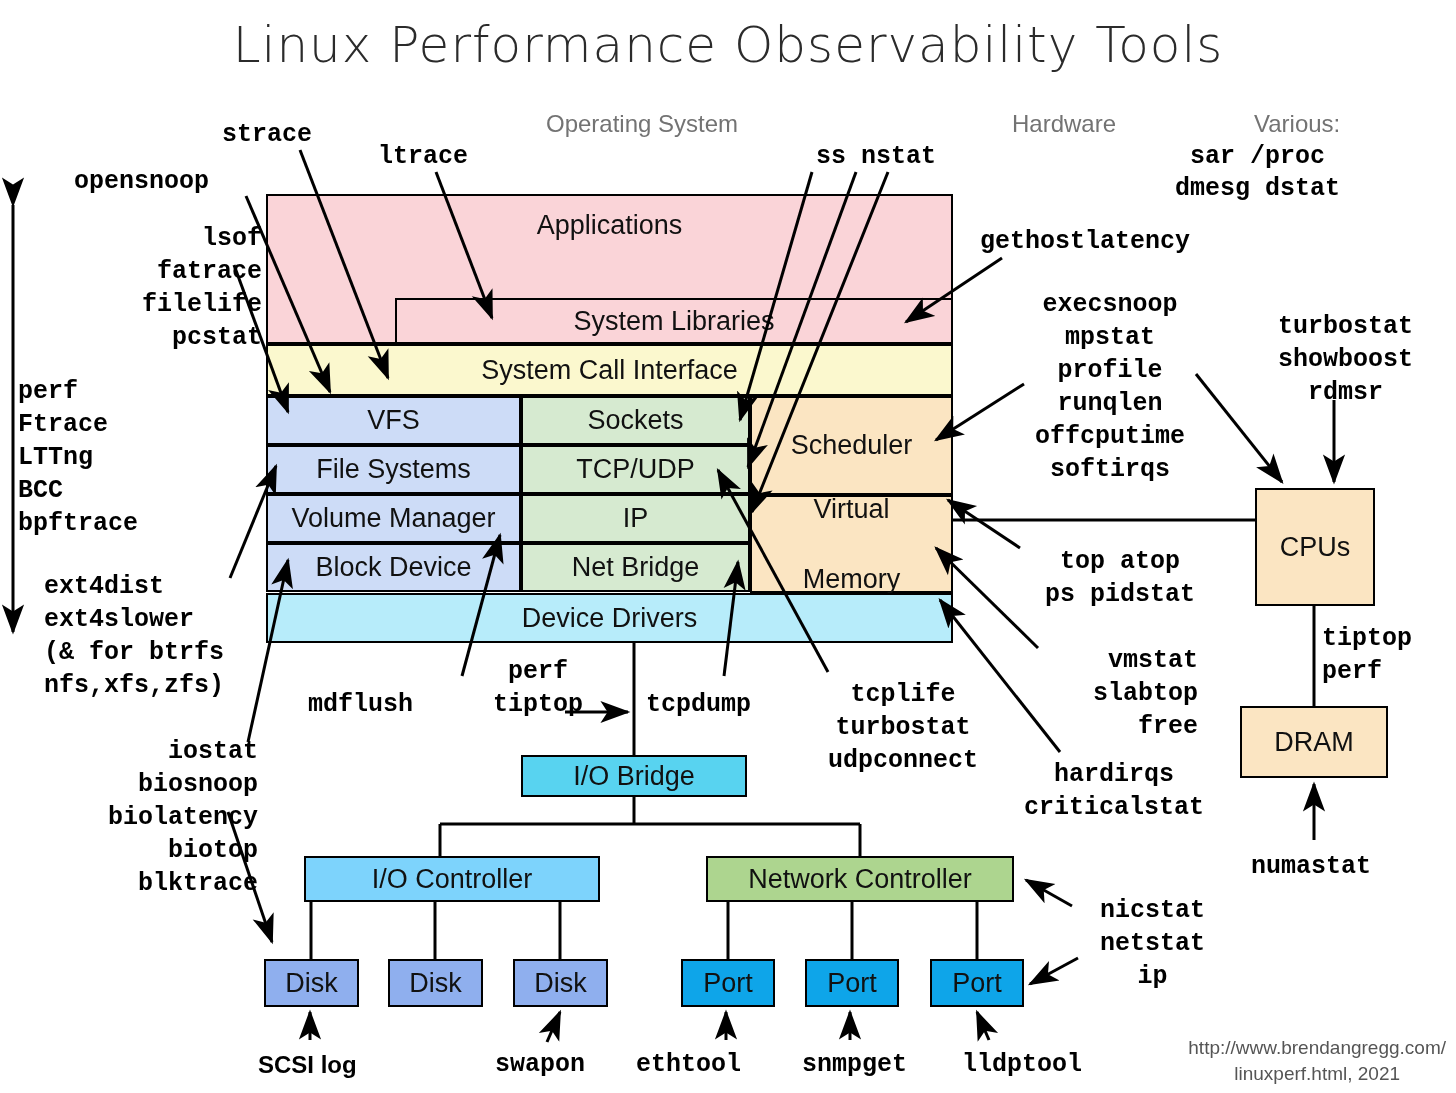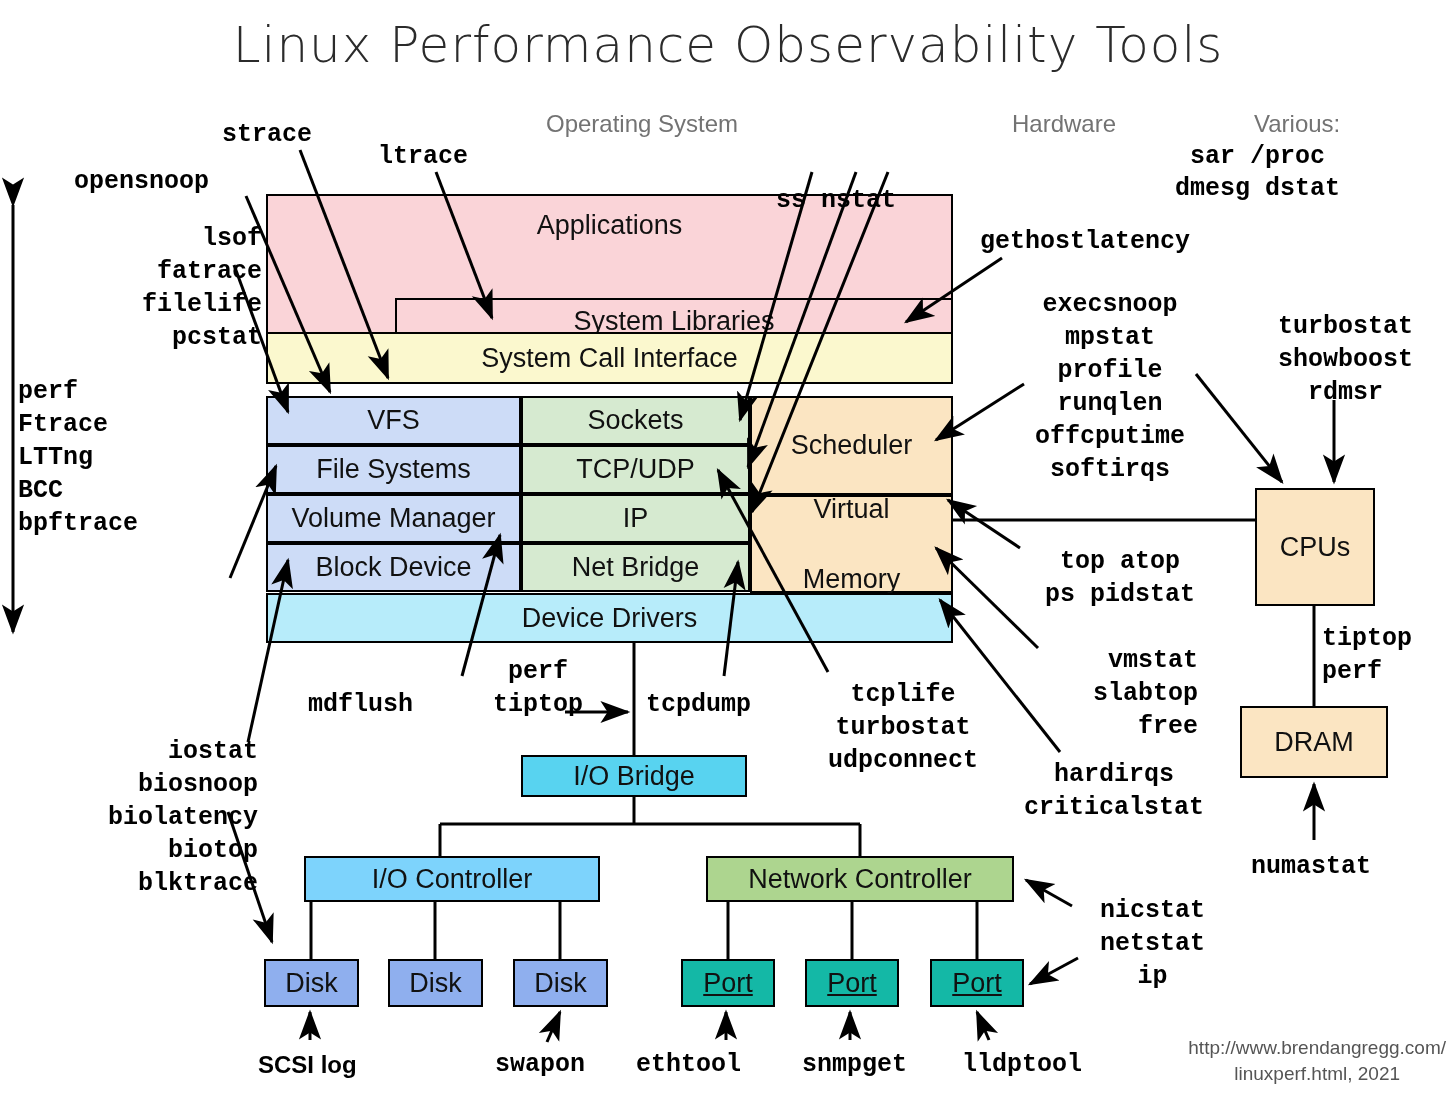--- a/index.html
+++ b/index.html
@@ -33,21 +33,21 @@
   .c-app{background:#fad4d8;}
   .c-sys{background:#fbf8ce;}
   .c-blue{background:#cddcf7;}
   .c-green{background:#d6ead0;}
   .c-orange{background:#fbe5c2;}
   .c-cyan{background:#b7ecfa;}
   .c-iobridge{background:#58d3f0;}
   .c-ioctrl{background:#7dd3fc;margin-left:12px;}
   .c-netctrl{background:#add58f;}
   .c-disk{background:#8fafee;}
-  .c-port{background:#14b8a6;text-decoration:underline;}
+  .c-port{background:#0ea5e9;}
   .c-hw{background:#fbe5c2;}
 
   
   #attrib{right:10px;bottom:6px;text-align:center;font-size:19px;color:#555;
           font-family:"Liberation Sans",sans-serif;line-height:26px;}
 </style>
 </head>
 <body>
 
 <div id="stage">
@@ -57,21 +57,21 @@
   <div class="abs caption" style="left:546px;top:110px;">Operating System</div>
   <div class="abs caption" style="left:1012px;top:110px;">Hardware</div>
   <div class="abs caption" style="left:1254px;top:110px;">Various:</div>
 
   <div class="box c-app" style="left:266px;top:194px;width:687px;height:150px;">
     <span style="position:absolute;top:14px;left:0;width:100%;">Applications</span>
   </div>
   <div class="box c-app" style="left:395px;top:298px;width:558px;height:46px;">
     <span>System Libraries</span>
   </div>
-  <div class="box c-sys" style="left:266px;top:332px;width:687px;height:52px;">
+  <div class="box c-sys" style="left:266px;top:344px;width:687px;height:52px;">
     <span>System Call Interface</span>
   </div>
 
   <div class="box c-blue" style="left:266px;top:396px;width:255px;height:49px;">
     <span>VFS</span>
     </div>
   <div class="box c-green" style="left:521px;top:396px;width:229px;height:49px;">
     <span>Sockets</span>
     </div>
   <div class="box c-orange" style="left:750px;top:396px;width:203px;height:99px;">
@@ -140,35 +140,39 @@
 
   <div class="box c-hw" style="left:1255px;top:488px;width:120px;height:118px;">
     <span>CPUs</span>
     </div>
   <div class="box c-hw" style="left:1240px;top:706px;width:148px;height:72px;">
     <span>DRAM</span>
     </div>
 
   <div class="abs tool" style="left:222px;top:118px;">strace</div>
   <div class="abs tool" style="left:378px;top:140px;">ltrace</div>
-  <div class="abs tool" style="left:776px;top:140px;margin-top:44px;">ss nstat</div>
+  <div class="abs tool" style="left:816px;top:140px;">ss nstat</div>
   <div class="abs tool" style="left:74px;top:165px;">opensnoop</div>
 
   <div class="abs tool" style="left:1190px;top:140px;">sar /proc</div>
   <div class="abs tool" style="left:1175px;top:172px;">dmesg dstat</div>
 
   <div class="abs tool" style="left:82px;top:222px;width:180px;text-align:right;">lsof
 fatrace
 filelife
 pcstat</div>
   <div class="abs tool" style="left:18px;top:375px;">perf
 Ftrace
 LTTng
 BCC
 bpftrace</div>
+  <div class="abs tool" style="left:44px;top:570px;">ext4dist
+ext4slower
+(&amp; for btrfs
+nfs,xfs,zfs)</div>
   <div class="abs tool" style="left:18px;top:735px;width:240px;text-align:right;">iostat
 biosnoop
 biolatency
 biotop
 blktrace</div>
 
   <div class="abs tool" style="left:308px;top:688px;">mdflush</div>
   <div class="abs tool" style="left:473px;top:655px;width:130px;text-align:center;">perf
 tiptop</div>
   <div class="abs tool" style="left:646px;top:688px;">tcpdump</div>

